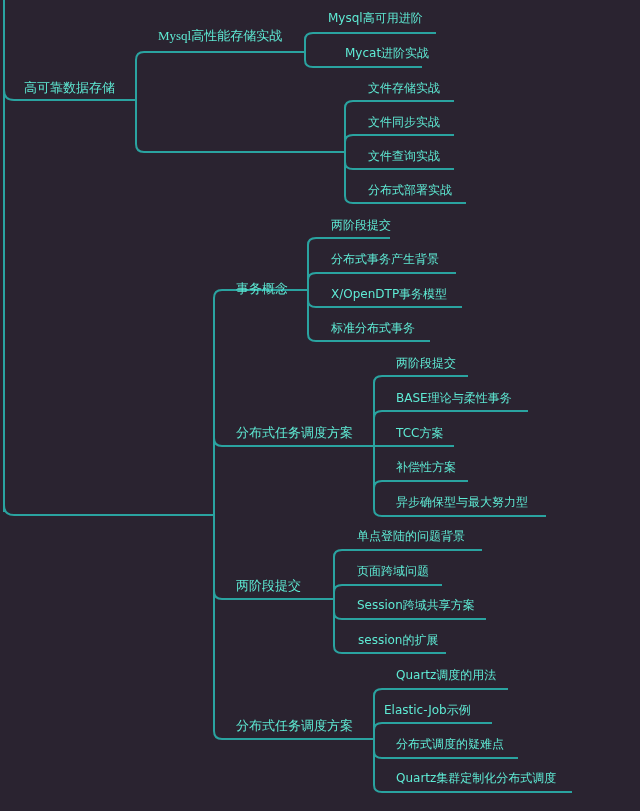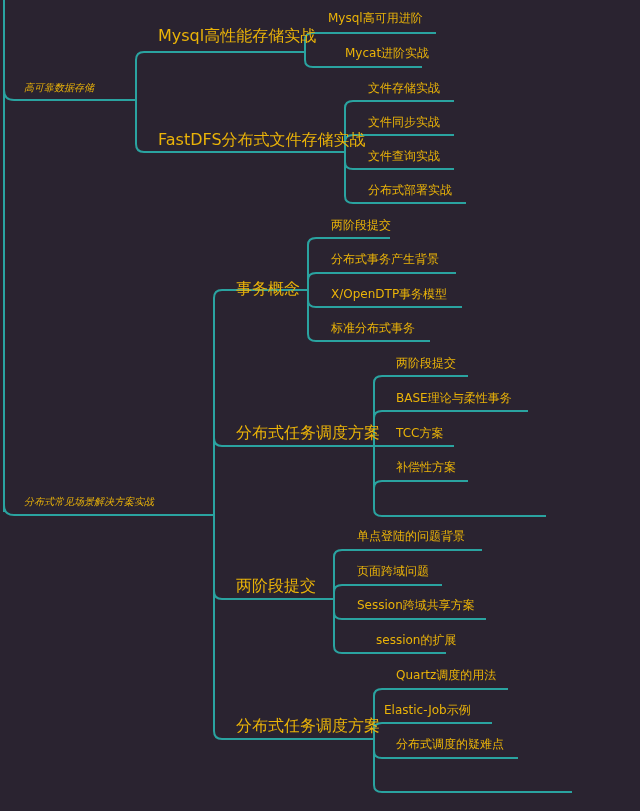--- a/index.html
+++ b/index.html
@@ -1,21 +1,21 @@
 <!DOCTYPE html>
 <html><head>
 <meta charset="utf-8">
 <style>
   html, body { margin:0; padding:0; }
   body { width:640px; height:811px; background:#2a2330; position:relative; overflow:hidden;
          font-family:"DejaVu Sans","Liberation Sans",sans-serif; }
   .mm { position:absolute; left:0; top:0; width:640px; height:811px; }
-  .node { position:absolute; color:#eab308; font-size:12.5px; white-space:nowrap; line-height:16px; }
-  .l1 { font-size:10px;font-style:italic; }
-  .l2 { font-size:16px; }
+  .node { position:absolute; color:#5eead4; font-size:12.5px; white-space:nowrap; line-height:16px; }
+  .l1 { font-size:13px; }
+  .l2 { font-size:13px;font-family:Liberation Serif, serif; }
   .l3 { font-size:12px; }
   svg path, svg line { stroke:#2aa3a0; stroke-width:2; fill:none; }
 </style>
 </head>
 <body>
 
 <div class="mm">
   <svg width="640" height="811">
 
     <line x1="4" y1="0" x2="4" y2="512"></line>
@@ -54,25 +54,23 @@
     <path d="M334 599 L334 646 Q334 653 342 653 L446 653"></path>
 
     <path d="M374 739 L374 696 Q374 689 382 689 L508 689"></path>
     <path d="M374 739 L374 730 Q374 723 382 723 L492 723"></path>
     <path d="M374 739 L374 751 Q374 758 382 758 L518 758"></path>
     <path d="M374 739 L374 785 Q374 792 382 792 L572 792"></path>
   </svg>
 
   
   <div class="node l1" style="left:24px;top:80px">高可靠数据存储</div>
-  <div class="node l1" style="left:24px;top:494px">分布式常见场景解决方案实战</div>
 
   
   <div class="node l2" style="left:158px;top:28px">Mysql高性能存储实战</div>
-  <div class="node l2" style="left:158px;top:132px">FastDFS分布式文件存储实战</div>
 
   
   <div class="node l3" style="left:328px;top:10px">Mysql高可用进阶</div>
   <div class="node l3" style="left:345px;top:45px">Mycat进阶实战</div>
 
   
   <div class="node l3" style="left:368px;top:80px">文件存储实战</div>
   <div class="node l3" style="left:368px;top:114px">文件同步实战</div>
   <div class="node l3" style="left:368px;top:148px">文件查询实战</div>
   <div class="node l3" style="left:368px;top:182px">分布式部署实战</div>
@@ -87,24 +85,26 @@
   <div class="node l3" style="left:331px;top:217px">两阶段提交</div>
   <div class="node l3" style="left:331px;top:251px">分布式事务产生背景</div>
   <div class="node l3" style="left:331px;top:286px">X/OpenDTP事务模型</div>
   <div class="node l3" style="left:331px;top:320px">标准分布式事务</div>
 
   
   <div class="node l3" style="left:396px;top:355px">两阶段提交</div>
   <div class="node l3" style="left:396px;top:390px">BASE理论与柔性事务</div>
   <div class="node l3" style="left:396px;top:425px">TCC方案</div>
   <div class="node l3" style="left:396px;top:459px">补偿性方案</div>
+  <div class="node l3" style="left:396px;top:494px">异步确保型与最大努力型</div>
 
   
   <div class="node l3" style="left:357px;top:528px">单点登陆的问题背景</div>
   <div class="node l3" style="left:357px;top:563px">页面跨域问题</div>
   <div class="node l3" style="left:357px;top:597px">Session跨域共享方案</div>
-  <div class="node l3" style="left:376px;top:632px">session的扩展</div>
+  <div class="node l3" style="left:358px;top:632px">session的扩展</div>
 
   
   <div class="node l3" style="left:396px;top:667px">Quartz调度的用法</div>
   <div class="node l3" style="left:384px;top:702px">Elastic-Job示例</div>
   <div class="node l3" style="left:396px;top:736px">分布式调度的疑难点</div>
+  <div class="node l3" style="left:396px;top:770px">Quartz集群定制化分布式调度</div>
 </div>
 
 </body></html>

